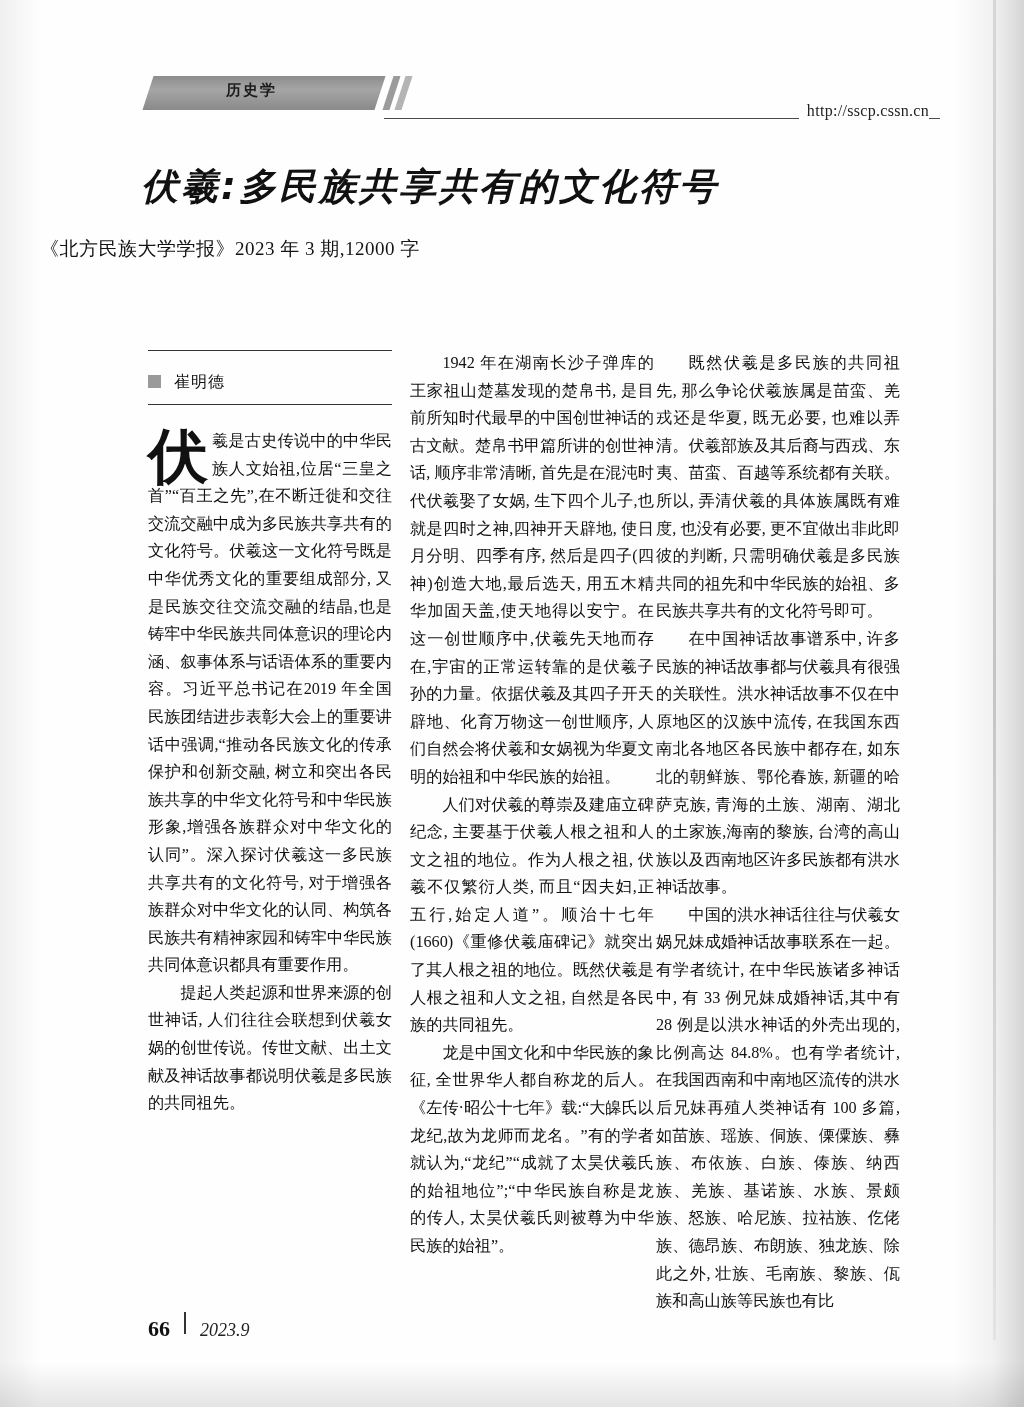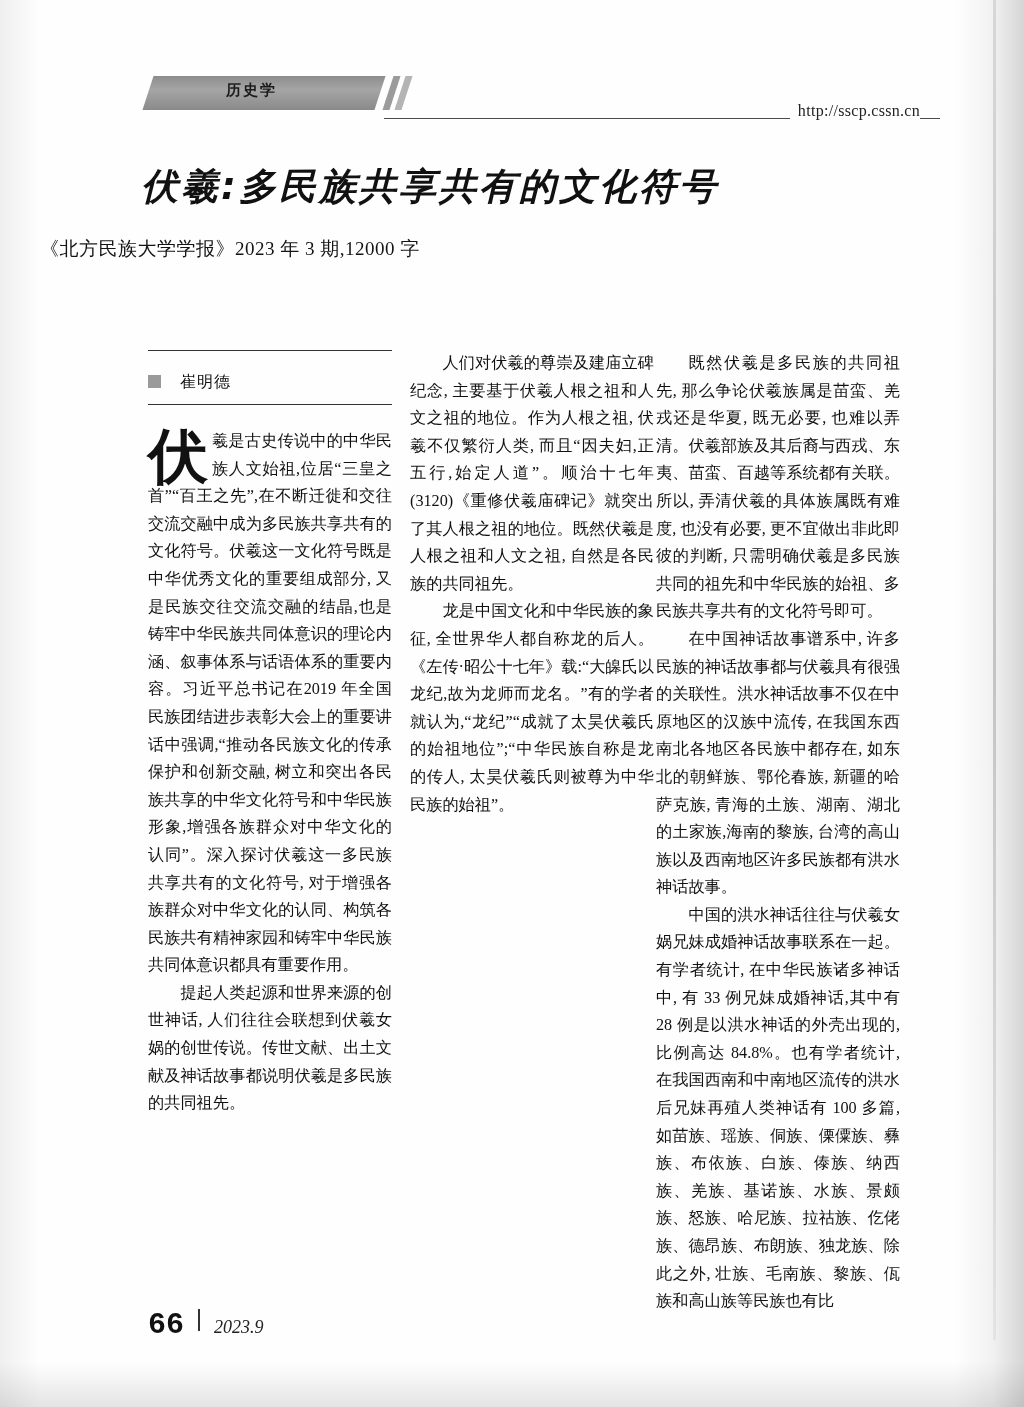--- a/index.html
+++ b/index.html
@@ -86,21 +86,21 @@
   .header-rule {
     position: absolute;
     left: 236px;
     top: 46px;
     width: 556px;
     height: 1px;
     background: #4a4a4a;
   }
   .header-url {
     position: absolute;
-    right: 18px;
+    right: 9px;
     top: 30px;
     font-family: "Liberation Serif", serif;
     font-size: 16px;
     color: #232323;
     letter-spacing: 0.3px;
     background: #fefefe;
     padding-left: 8px;
   }
 
   
@@ -155,21 +155,21 @@
     position: absolute;
     left: 0; top: 0;
     width: 244px; height: 1px;
     background: #333;
   }
   .author-row {
     position: absolute;
     left: 0; top: 18px;
     display: flex;
     align-items: center;
-    gap: 19px;
+    gap: 13px;
   }
   .author-square {
     width: 13px; height: 13px;
     background: #9a9a9a;
     display: inline-block;
   }
   .author-name {
     font-family: "DejaVu Sans", sans-serif;
     font-size: 16px;
     color: #111;
@@ -211,22 +211,22 @@
   
   .footer {
     position: absolute;
     left: 148px;
     bottom: 65px;
     display: flex;
     align-items: baseline;
     gap: 14px;
   }
   .page-number {
-    font-family: Liberation Mono, monospace;
-    font-size: 30px;
+    font-family: Liberation Serif, serif;
+    font-size: 22px;
     font-weight: 600;
     color: #111;
   }
   .footer-bar {
     width: 2px;
     height: 22px;
     background: #333;
     position: relative;
     top: -2px;
   }
@@ -265,21 +265,22 @@
       </div>
       <div class="author-rule2"></div>
 
       <div class="c1-body">
         <p class="dropcap-para"><span class="dropcap">伏</span><span>羲是古史传说中的中华民族人文始祖,位居“三皇之首”“百王之先”,在不断迁徙和交往交流交融中成为多民族共享共有的文化符号。伏羲这一文化符号既是中华优秀文化的重要组成部分, 又是民族交往交流交融的结晶,也是铸牢中华民族共同体意识的理论内涵、叙事体系与话语体系的重要内容。习近平总书记在2019 年全国民族团结进步表彰大会上的重要讲话中强调,“推动各民族文化的传承保护和创新交融, 树立和突出各民族共享的中华文化符号和中华民族形象,增强各族群众对中华文化的认同”。深入探讨伏羲这一多民族共享共有的文化符号, 对于增强各族群众对中华文化的认同、构筑各民族共有精神家园和铸牢中华民族共同体意识都具有重要作用。</span></p>
         <p>提起人类起源和世界来源的创世神话, 人们往往会联想到伏羲女娲的创世传说。传世文献、出土文献及神话故事都说明伏羲是多民族的共同祖先。</p>
       </div>
     </div>
 
     <div class="col c2">
-      <p>人们对伏羲的尊崇及建庙立碑纪念, 主要基于伏羲人根之祖和人文之祖的地位。作为人根之祖, 伏羲不仅繁衍人类, 而且“因夫妇,正五行,始定人道”。顺治十七年(3120)《重修伏羲庙碑记》就突出了其人根之祖的地位。既然伏羲是人根之祖和人文之祖, 自然是各民族的共同祖先。</p>
+      <p>1942 年在湖南长沙子弹库的王家祖山楚墓发现的楚帛书, 是目前所知时代最早的中国创世神话的古文献。楚帛书甲篇所讲的创世神话, 顺序非常清晰, 首先是在混沌时代伏羲娶了女娲, 生下四个儿子,也就是四时之神,四神开天辟地, 使日月分明、四季有序, 然后是四子(四神)创造大地,最后选天, 用五木精华加固天盖,使天地得以安宁。在这一创世顺序中,伏羲先天地而存在,宇宙的正常运转靠的是伏羲子孙的力量。依据伏羲及其四子开天辟地、化育万物这一创世顺序, 人们自然会将伏羲和女娲视为华夏文明的始祖和中华民族的始祖。</p>
+      <p>人们对伏羲的尊崇及建庙立碑纪念, 主要基于伏羲人根之祖和人文之祖的地位。作为人根之祖, 伏羲不仅繁衍人类, 而且“因夫妇,正五行,始定人道”。顺治十七年(1660)《重修伏羲庙碑记》就突出了其人根之祖的地位。既然伏羲是人根之祖和人文之祖, 自然是各民族的共同祖先。</p>
       <p>龙是中国文化和中华民族的象征, 全世界华人都自称龙的后人。《左传·昭公十七年》载:“大皞氏以龙纪,故为龙师而龙名。”有的学者就认为,“龙纪”“成就了太昊伏羲氏的始祖地位”;“中华民族自称是龙的传人, 太昊伏羲氏则被尊为中华民族的始祖”。</p>
     </div>
 
     <div class="col c3">
       <p>既然伏羲是多民族的共同祖先, 那么争论伏羲族属是苗蛮、羌戎还是华夏, 既无必要, 也难以弄清。伏羲部族及其后裔与西戎、东夷、苗蛮、百越等系统都有关联。所以, 弄清伏羲的具体族属既有难度, 也没有必要, 更不宜做出非此即彼的判断, 只需明确伏羲是多民族共同的祖先和中华民族的始祖、多民族共享共有的文化符号即可。</p>
       <p>在中国神话故事谱系中, 许多民族的神话故事都与伏羲具有很强的关联性。洪水神话故事不仅在中原地区的汉族中流传, 在我国东西南北各地区各民族中都存在, 如东北的朝鲜族、鄂伦春族, 新疆的哈萨克族, 青海的土族、湖南、湖北的土家族,海南的黎族, 台湾的高山族以及西南地区许多民族都有洪水神话故事。</p>
       <p>中国的洪水神话往往与伏羲女娲兄妹成婚神话故事联系在一起。有学者统计, 在中华民族诸多神话中, 有 33 例兄妹成婚神话,其中有 28 例是以洪水神话的外壳出现的,比例高达 84.8%。也有学者统计, 在我国西南和中南地区流传的洪水后兄妹再殖人类神话有 100 多篇,如苗族、瑶族、侗族、傈僳族、彝族、布依族、白族、傣族、纳西族、羌族、基诺族、水族、景颇族、怒族、哈尼族、拉祜族、仡佬族、德昂族、布朗族、独龙族、除此之外, 壮族、毛南族、黎族、佤族和高山族等民族也有比</p>
     </div>
 
   </div>

